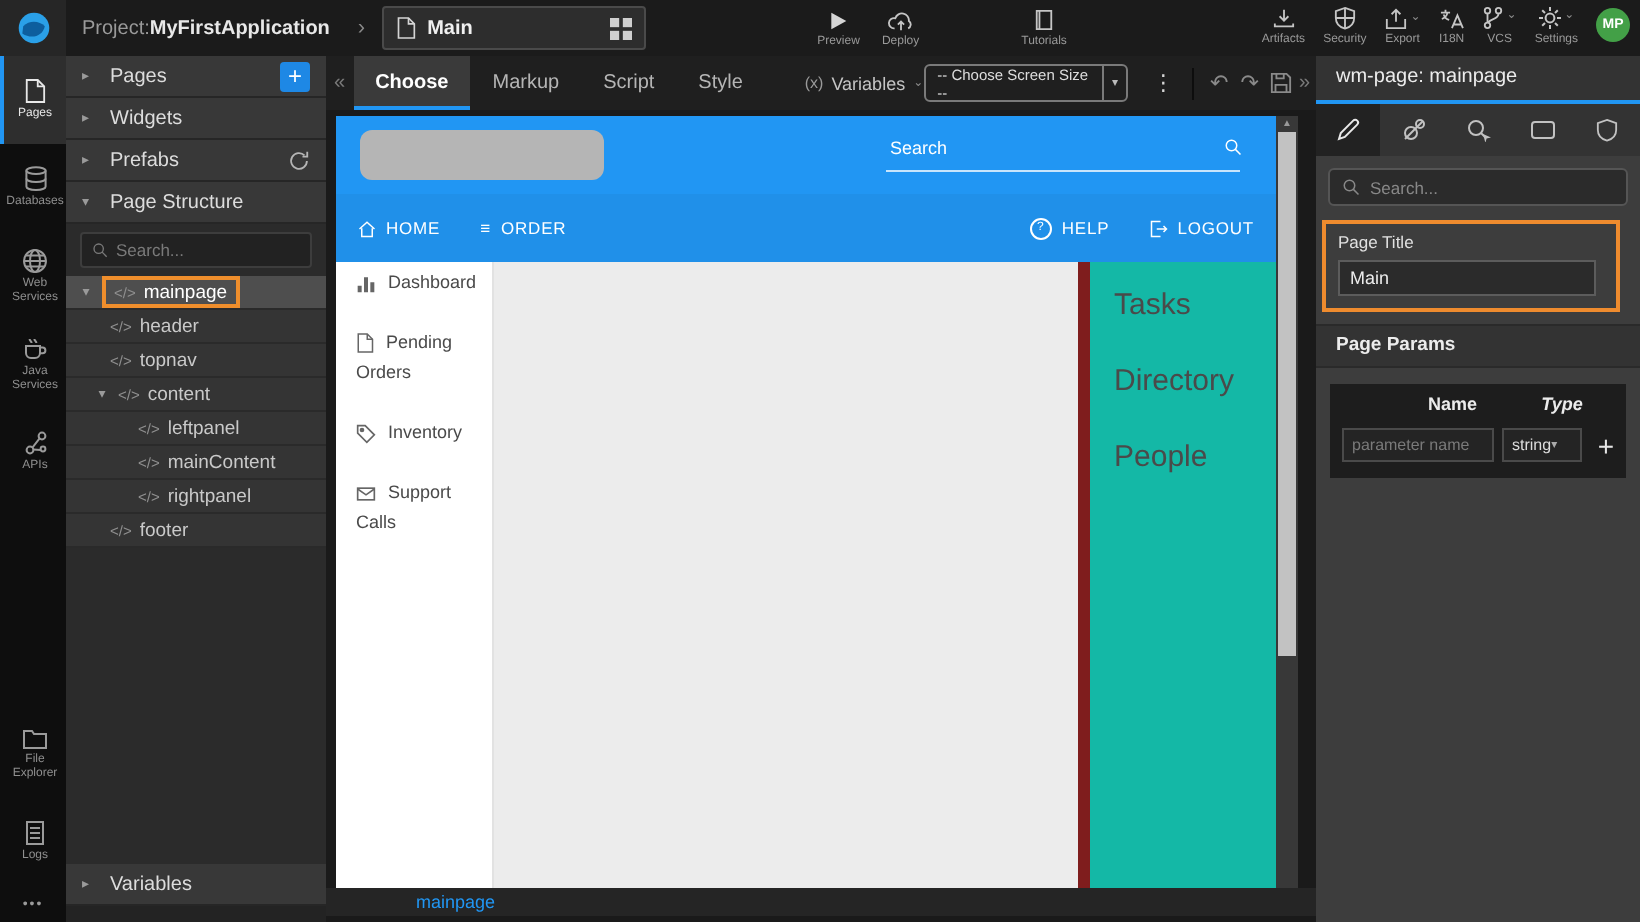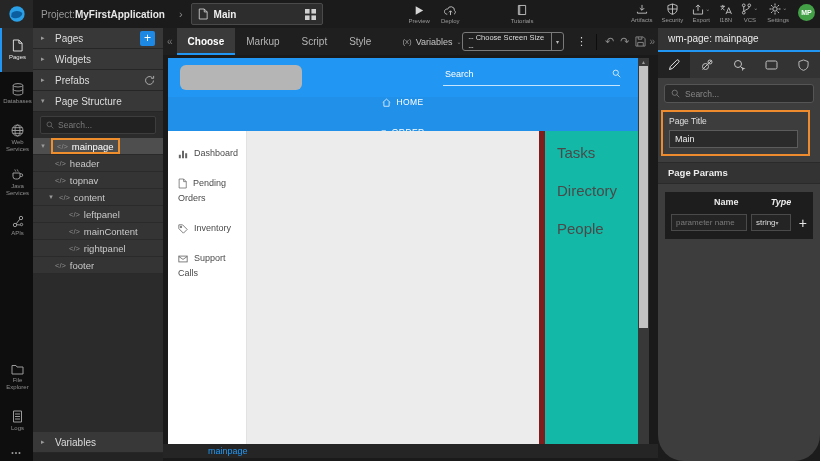--- a/index.html
+++ b/index.html
@@ -68,39 +68,39 @@
   .tool-div{width:1px;height:16px;background:#0d0d0d;margin:0 5px;}
   .hist{color:#8a8a8a;font-size:11px;padding:0 3px;}
   .expand-r{margin-left:auto;margin-right:3px;color:#7a7a7a;font-size:10px;}
   
   #page{position:absolute;left:5px;top:30px;width:470px;height:386px;background:#ececec;overflow:hidden;}
   #page-header{height:39px;background:#2196f3;position:relative;}
   #blob{position:absolute;left:12px;top:7px;width:122px;height:25px;background:#b5b5b5;border-radius:6px;}
   #pg-search-label{position:absolute;left:277px;top:11px;font-size:9px;color:#fff;}
   #pg-search-line{position:absolute;left:275px;top:27px;width:177px;border-bottom:1px solid rgba(255,255,255,.75);}
   #pg-search-icon{position:absolute;right:17px;top:11px;color:#fff;}
-  #page-nav{height:34px;background:#2090e9;display:flex;align-items:center;padding:0 11px;color:#fff;font-size:8.5px;gap:20px;flex-direction:column;}
+  #page-nav{height:34px;background:#2090e9;display:flex;align-items:center;padding:0 11px;color:#fff;font-size:8.5px;gap:20px;}
   .nav-item{display:flex;align-items:center;gap:5px;letter-spacing:.4px;}
   .nav-right{margin-left:auto;display:flex;gap:20px;}
   .qcircle{width:9px;height:9px;border:1px solid #fff;border-radius:50%;font-size:6px;display:flex;align-items:center;justify-content:center;}
   #page-body{display:flex;height:313px;}
-  #pg-sidebar{width:78px;background:#fff;border-right:1px solid #e2e2e2;padding-top:15px;font-size:9px;color:#4a4a4a;}
+  #pg-sidebar{width:78px;background:#fff;border-right:1px solid #e2e2e2;padding-top:3px;font-size:9px;color:#4a4a4a;}
   .sbitem{padding:0 4px 0 10px;margin-bottom:15px;line-height:15px;}
   .sbitem .ic{margin-right:6px;color:#666;}
   #pg-center{flex:1;background:#ececec;}
   #pg-right{width:81px;background:#14b8a6;border-left:6px solid #7f1d1d;padding:13px 0 0 12px;font-size:15px;color:#4a4a4a;}
   .rlink{margin-bottom:21px;}
   
   #cscroll{position:absolute;left:475px;top:30px;width:11px;height:397px;background:#383838;}
   #cscroll .arr{position:absolute;left:0;width:11px;text-align:center;font-size:5px;color:#9a9a9a;}
   #cthumb{position:absolute;left:1px;top:8px;width:9px;height:262px;background:#c2c2c2;}
   #cfooter{position:absolute;left:0;top:416px;width:495px;height:14px;background:#252525;color:#2196f3;
            font-size:9px;line-height:14px;padding-left:45px;box-sizing:border-box;}
   
-  #rightpanel{position:absolute;left:658px;top:28px;width:162px;height:433px;background:#3d3d3d;display:flex;flex-direction:column;border-radius:26px;}
+  #rightpanel{position:absolute;left:658px;top:28px;width:162px;height:433px;background:#3d3d3d;display:flex;flex-direction:column;}
   #rp-title{height:22px;background:#333;border-bottom:2px solid #2196f3;font-size:10px;color:#ececec;
             line-height:22px;padding:0 10px;flex:none;}
   #rp-tabs{height:26px;background:#333;display:flex;flex:none;}
   .rtab{flex:1;display:flex;align-items:center;justify-content:center;color:#c2c2c2;}
   .rtab.active{background:#222;color:#fff;}
   #rp-search{margin:6px 6px 4px 6px;flex:none;}
   .rp-search-box{height:17px;background:#2b2b2b;border:1px solid #555;border-radius:3px;display:flex;align-items:center;
                  padding:0 6px;gap:5px;font-size:8.5px;color:#888;}
   #pt-group{margin:3px 10px 6px 3px;border:2px solid #ee8b2e;padding:4px 6px 6px 6px;flex:none;}
   #pt-label{font-size:8.5px;color:#e0e0e0;margin-bottom:4px;}

